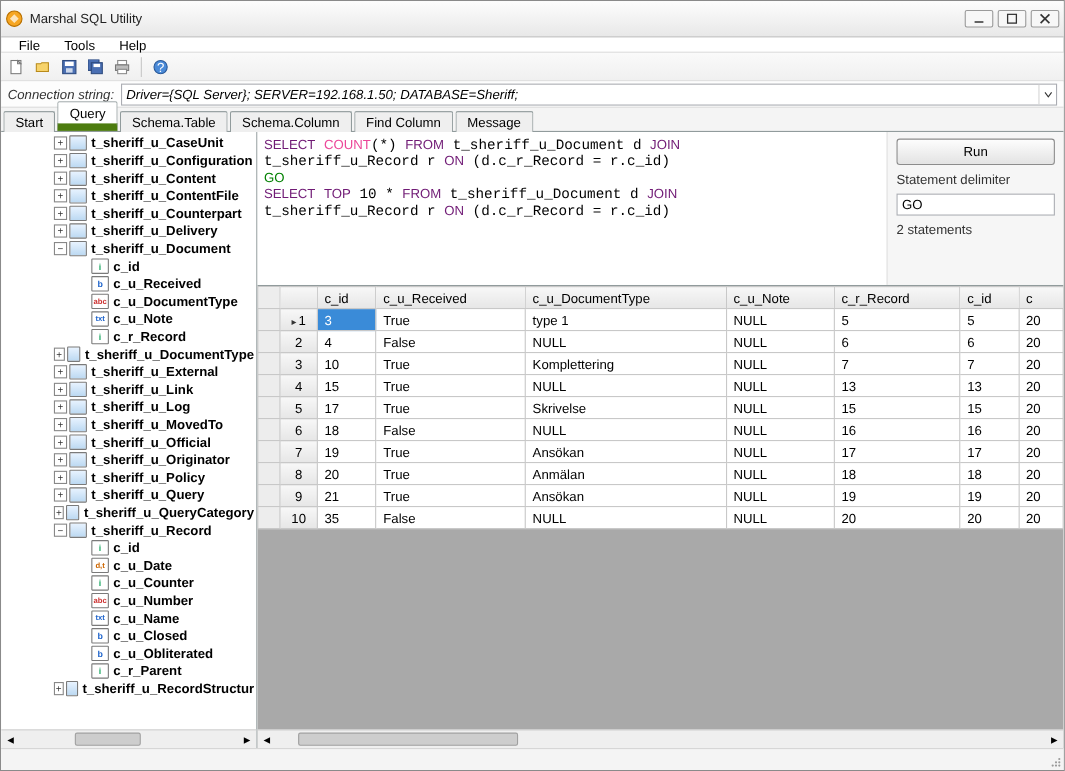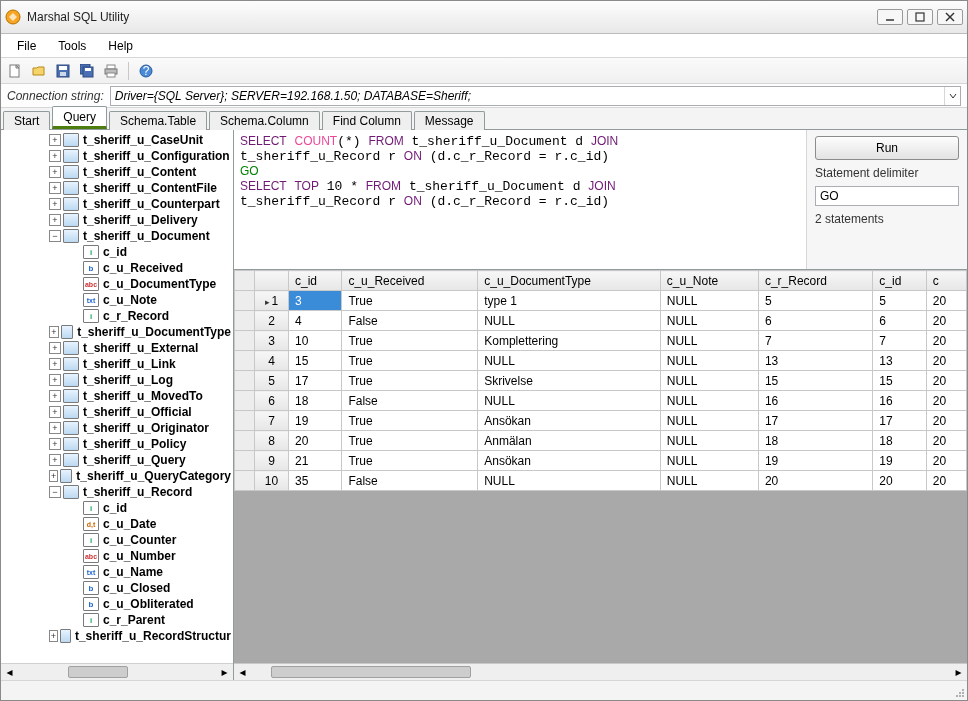--- a/index.html
+++ b/index.html
@@ -8,39 +8,39 @@
 
 
 .titlebar { height: 26px; background: linear-gradient(#fdfdfd,#e8e8e8); display: flex; align-items: center; padding: 16px 4px; border-bottom: 1px solid #bcbcbc; }
 .titlebar .app-icon { width: 16px; height: 16px; margin-right: 6px; }
 .titlebar .title { flex: 1; color: #222; }
 .titlebar .winbtns { display: flex; gap: 4px; }
 .titlebar .winbtn { width: 26px; height: 16px; border: 1px solid #9a9a9a; border-radius: 2px; background: #f7f7f7; display: flex; align-items: center; justify-content: center; cursor: default; }
 .titlebar .winbtn svg { width: 10px; height: 10px; }
 
 
-.menubar { height: 24px; display: flex; align-items: center; padding: 0 6px; gap: 2px; border-bottom: 1px solid #d6d6d6; }
+.menubar { height: 14px; display: flex; align-items: center; padding: 0 6px; gap: 2px; border-bottom: 1px solid #d6d6d6; }
 .menubar .menuitem { padding: 2px 10px; border-radius: 2px; cursor: default; }
 
 
 .toolbar { height: 26px; display: flex; align-items: center; padding: 0 4px; gap: 4px; border-bottom: 1px solid #d6d6d6; background: linear-gradient(#fafafa,#f0f0f0); }
 .toolbar .tbtn { width: 20px; height: 20px; border: 1px solid transparent; border-radius: 2px; display: flex; align-items: center; justify-content: center; cursor: default; }
 .toolbar .sep { width: 1px; height: 18px; background: #c8c8c8; margin: 0 3px; }
 
 
 .connrow { height: 24px; display: flex; align-items: center; padding: 2px 6px; gap: 6px; border-bottom: 1px solid #d6d6d6; background: #fdfdfd; font-style: italic; }
 .connrow label { white-space: nowrap; color: #333; }
 .connrow .combo { flex: 1; display: flex; align-items: center; border: 1px solid #abadb3; background: #fff; height: 20px; }
 .connrow .combo span { flex: 1; padding: 0 4px; white-space: nowrap; overflow: hidden; }
 .connrow .combo .dd { width: 16px; height: 100%; display: flex; align-items: center; justify-content: center; border-left: 1px solid #d6d6d6; }
 
 
 .maintabs { height: 22px; display: flex; align-items: flex-end; background: #f4f4f4; border-bottom: 1px solid #919b9c; padding-left: 2px; }
 .maintabs .tab { padding: 2px 10px; border: 1px solid #919b9c; border-bottom: none; background: #efefef; margin-right: 2px; border-top-left-radius: 2px; border-top-right-radius: 2px; cursor: default; position: relative; top: 1px; }
-.maintabs .tab.active { background: #fff; top: 0; padding-top: 3px; border-bottom: 3px solid #4d7c0f; }
+.maintabs .tab.active { background: #fff; top: 0; padding-top: 3px; border-bottom: 7px solid #4d7c0f; }
 
 
 .work { flex: 1; display: flex; overflow: hidden; border-top: none; }
 .left { width: 233px; display: flex; flex-direction: column; border-right: 1px solid #919b9c; background: #fff; }
 .tree-wrap { flex: 1; overflow: auto; padding: 2px 0 2px 2px; }
 .tree { list-style: none; }
 .tree li { white-space: nowrap; }
 .node { display: flex; align-items: center; height: 16px; padding-left: 0; }
 .twist { width: 12px; height: 12px; border: 1px solid #888; display: flex; align-items: center; justify-content: center; font-size: 9px; line-height: 1; margin-right: 2px; background: #fff; color: #333; }
 .twist.blank { border: none; }

